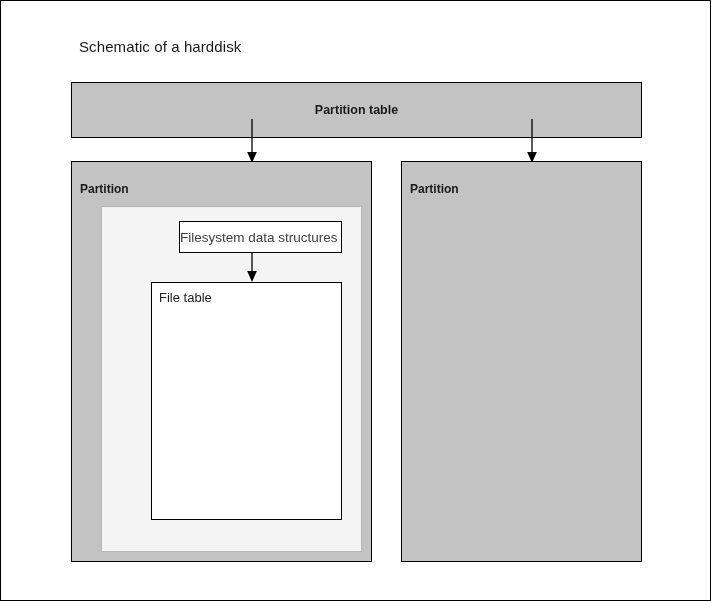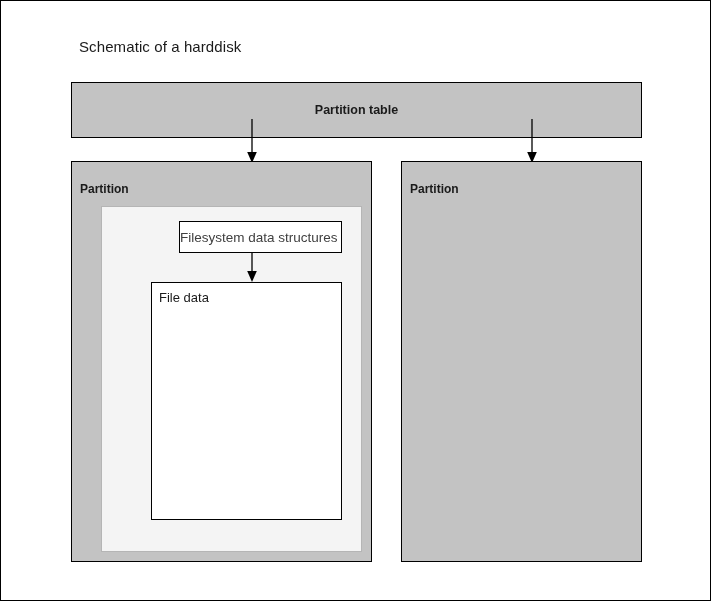--- a/index.html
+++ b/index.html
@@ -128,20 +128,20 @@
   <div class="box box-white" style="left:178px; top:220px; width:163px; height:32px;">
     <div class="label-mid">Filesystem data structures</div>
   </div>
 
   <svg class="arrow" style="left:240px; top:251px; width:22px; height:32px;" viewBox="0 0 22 32">
     <line x1="11" y1="0" x2="11" y2="22"></line>
     <polygon points="11,30 6.2,19 15.8,19"></polygon>
   </svg>
 
   <div class="box box-white" style="left:150px; top:281px; width:191px; height:238px;">
-    <div class="label-topleft">File data</div>
+    <div class="label-topleft">File table</div>
   </div>
 
   <div class="box box-gray" style="left:400px; top:160px; width:241px; height:401px;">
     <div class="label-topleft-bold">Partition</div>
   </div>
 
 </div>
 
 </body></html>

